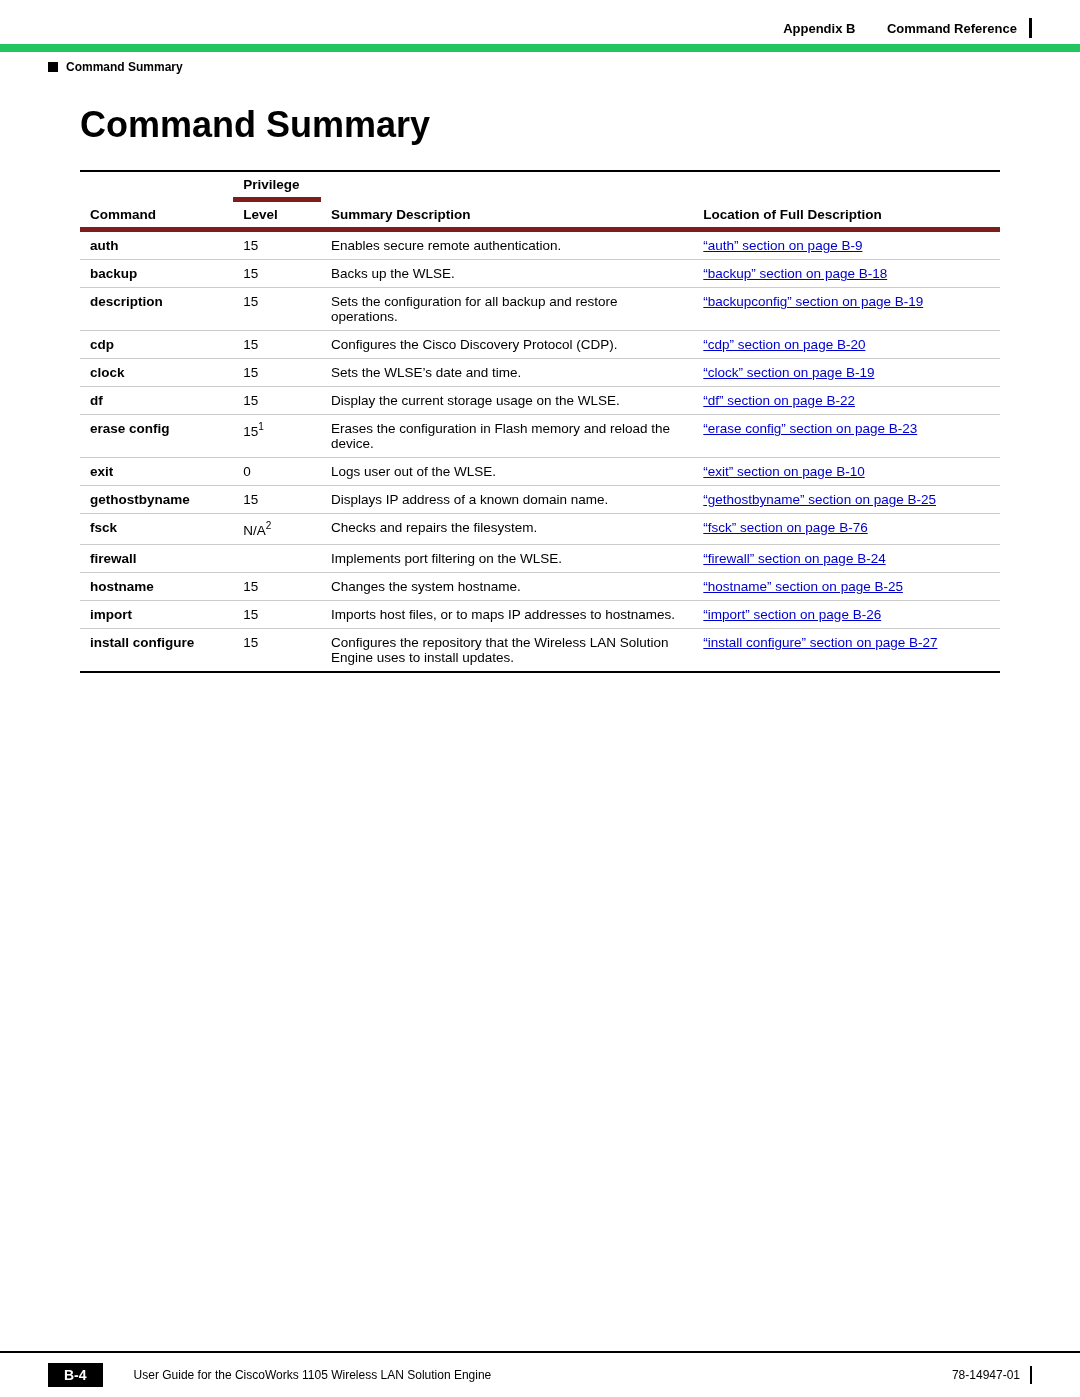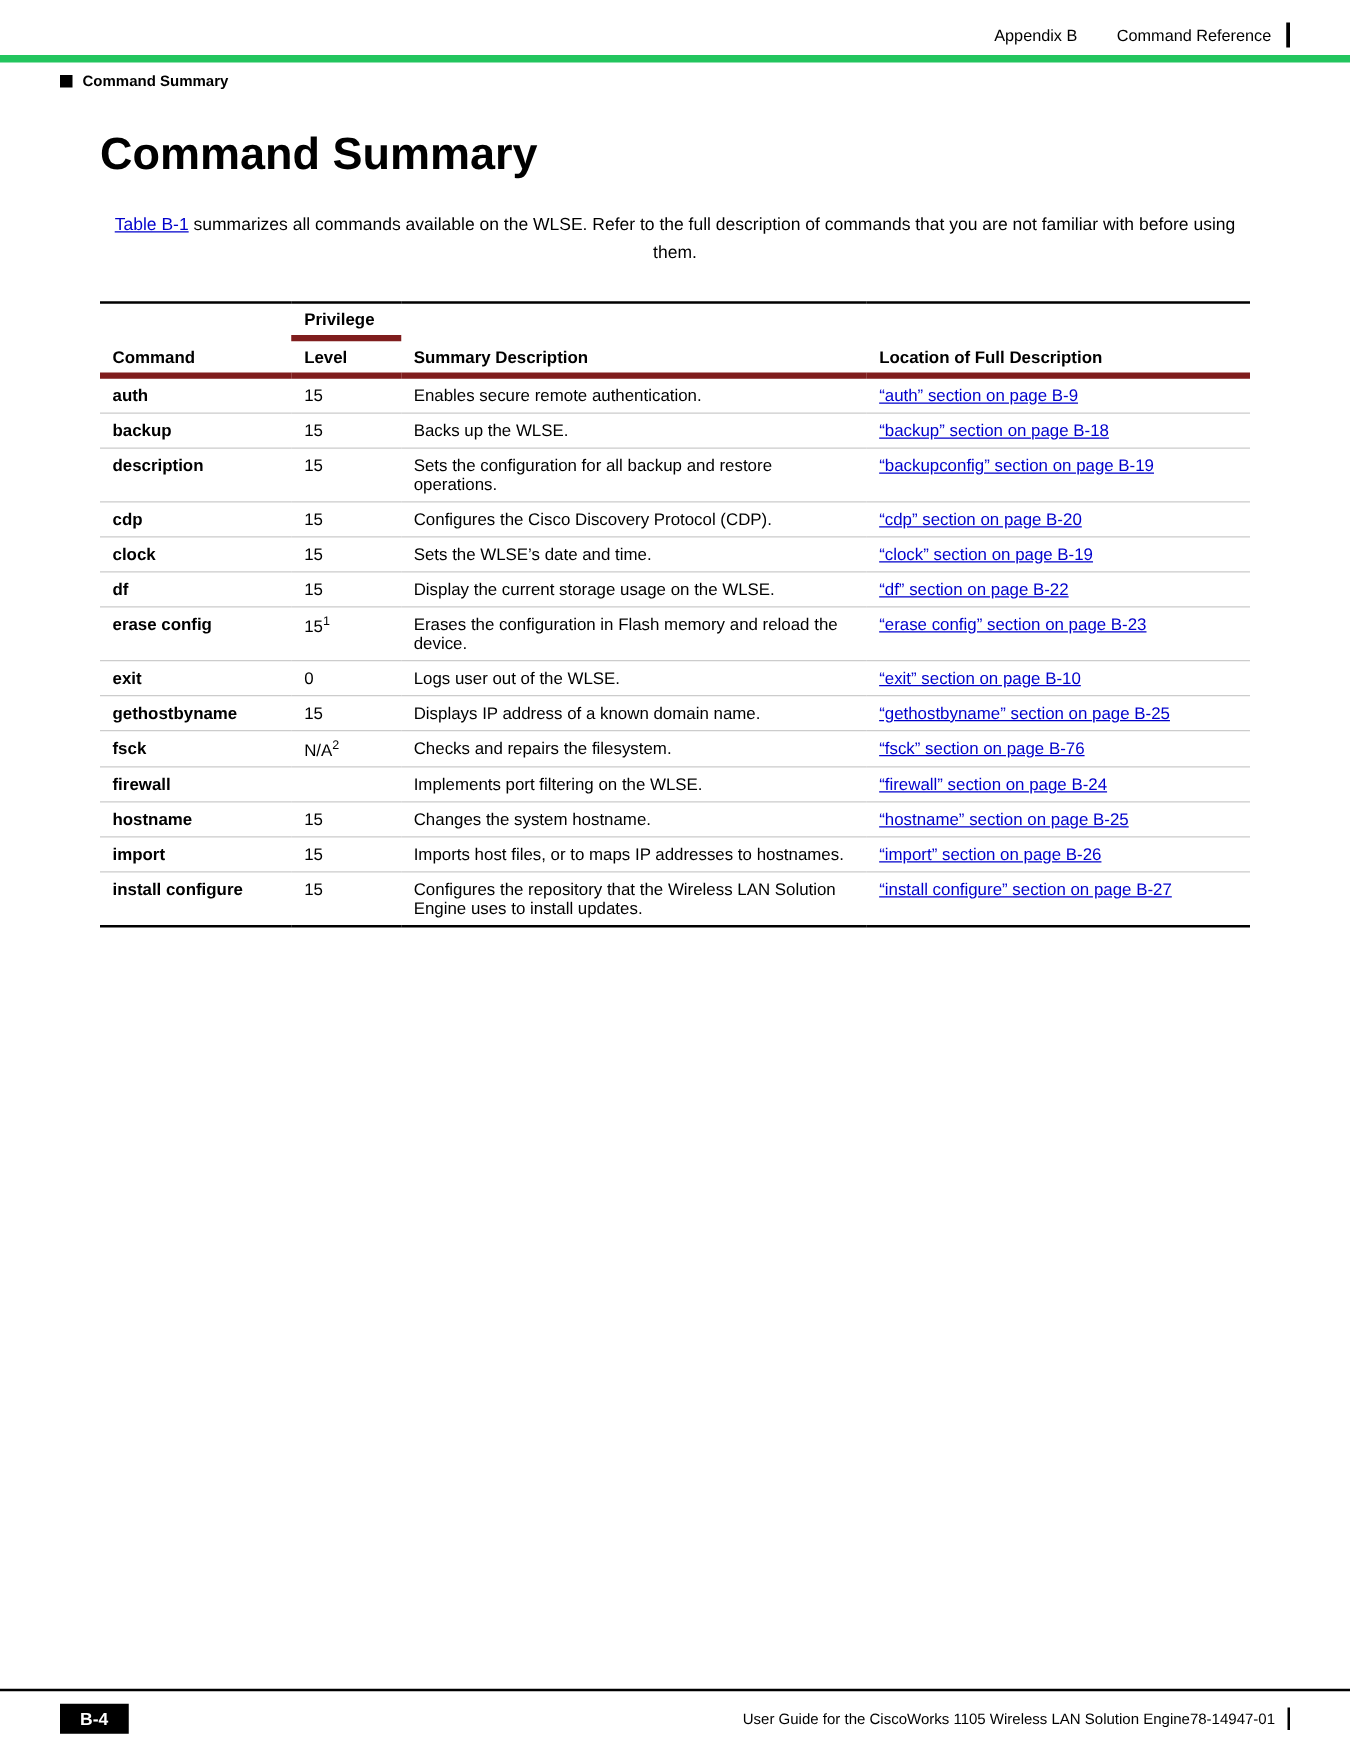--- a/index.html
+++ b/index.html
@@ -12,22 +12,23 @@
       min-height: 1397px;
       position: relative;
     }
 
     
     .page-header {
       display: flex;
       justify-content: flex-end;
       align-items: center;
       padding: 18px 48px 0 48px;
-      border-bottom: 6px solid #22c55e;
+      border-bottom: 8px solid #22c55e;
       padding-bottom: 6px;
+      font-weight: bold;
     }
     .header-right {
       font-size: 13px;
       color: #000;
     }
     .header-separator {
       margin: 0 8px;
     }
 
     
@@ -142,21 +143,21 @@
       color: #fff;
       font-size: 14px;
       font-weight: bold;
       padding: 4px 16px;
       margin-right: 31px;
     }
     .footer-doc-title {
       font-size: 12px;
       color: #000;
       flex: 1;
-      text-align: right;
+      text-align: left;
     }
     .footer-doc-num {
       font-size: 12px;
       color: #000;
     }
     .footer-separator {
       margin-left: 8px;
       border-left: 2px solid #000;
       height: 18px;
       display: inline-block;
@@ -176,23 +177,20 @@
 
 <div class="section-indicator">
   <div class="section-indicator-square"></div>
   <span>Command Summary</span>
 </div>
 
 <div class="main-content">
 
   <h1 class="page-title">Command Summary</h1>
 
-  <p class="intro-text">
-    <a class="intro-link">Table B-1</a><span> summarizes all commands available on the WLSE. Refer to the full description of commands that you are not familiar with before using them.</span>
-  </p>
 
 
   <table class="cmd-table">
     <thead>
       <tr>
         <th class="col-cmd" rowspan="2">Command</th>
         <th class="col-priv" colspan="1">Privilege</th>
         <th class="col-desc" rowspan="2">Summary Description</th>
         <th class="col-loc" rowspan="2">Location of Full Description</th>
       </tr>

